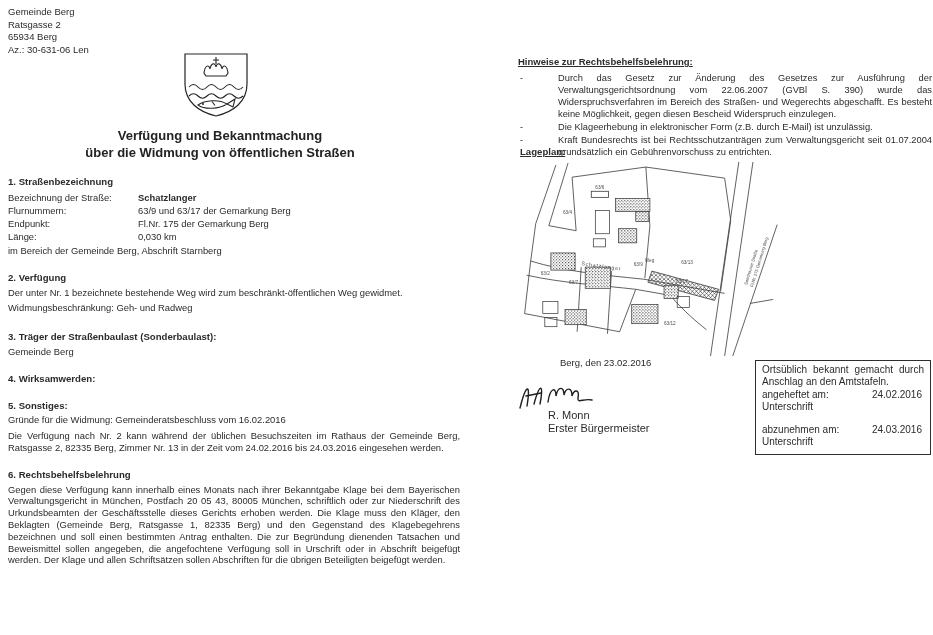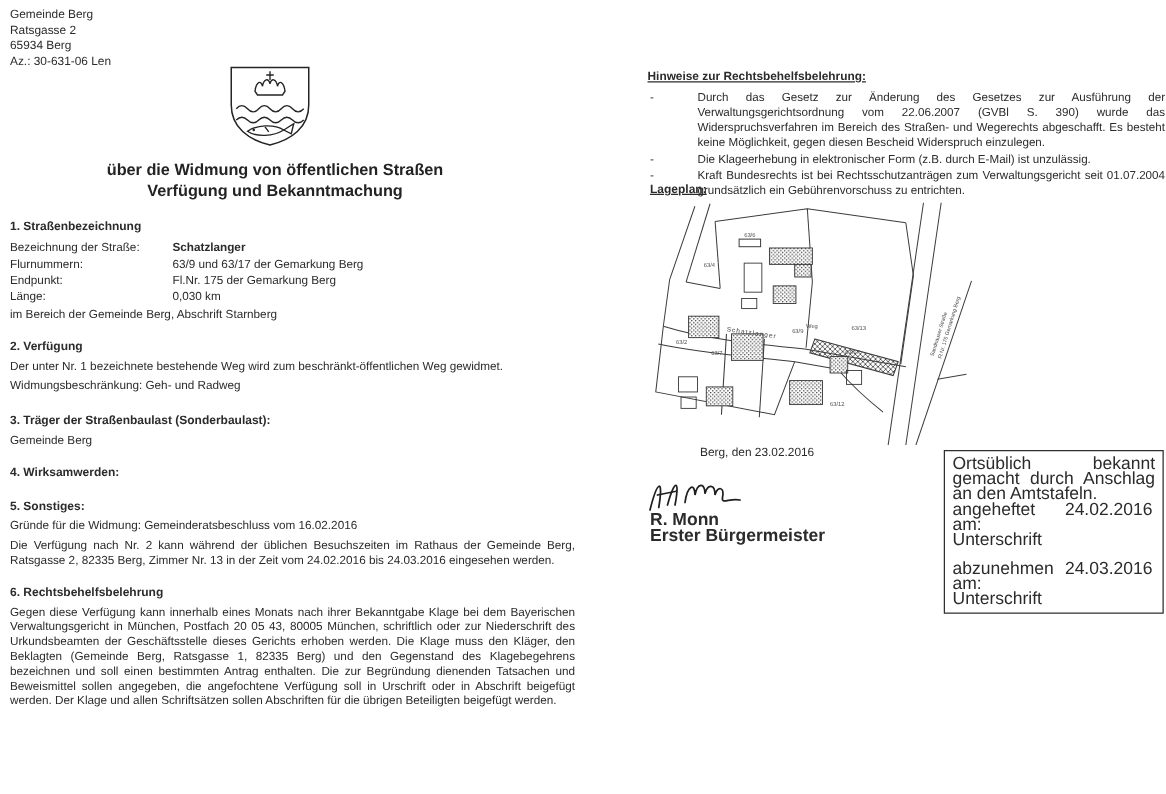--- a/index.html
+++ b/index.html
@@ -30,24 +30,24 @@
   
   #hinweise{left:518px;top:8px;width:414px;font-size:9.3px;line-height:12px;}
   #hinweise .hd{font-weight:bold;text-decoration:underline;margin-bottom:4px;font-size:9.5px;margin-top:48px;}
   .bullet{display:flex;margin-bottom:1px;}
   .bullet .dash{width:38px;flex:none;padding-left:2px;}
   .bullet .btext{flex:1;text-align:justify;}
   #lageplan-label{left:520px;top:146px;font-size:9.6px;font-weight:bold;text-decoration:underline;}
   #map{left:520px;top:162px;}
   #date-line{left:520px;top:357px;font-size:9.5px;margin-left:40px;}
   #signature{left:514px;top:374px;}
-  #signer{left:520px;top:409px;font-size:14px;line-height:13px;font-weight:bold;}
+  #signer{left:548px;top:409px;font-size:11px;line-height:13px;}
   
   #notice-box{left:755px;top:360px;width:176px;border:1.3px solid #2e2e2e;
-    padding:3px 6px 6px 6px;font-size:14px;line-height:12px;box-sizing:border-box;}
+    padding:3px 6px 6px 6px;font-size:10px;line-height:12px;box-sizing:border-box;}
   #notice-box .intro{text-align:justify;}
   .brow{display:flex;justify-content:space-between;margin-top:1px;}
   .brow .bdate{padding-right:2px;}
   .grp2{margin-top:11px;}
   svg text{font-family:"Liberation Sans","DejaVu Sans",sans-serif;}
 </style>
 </head>
 <body>
 
 <div class="abs" id="address">
@@ -69,22 +69,22 @@
         <path d="M26,59 C33,54 47,53 55,58 C47,63 33,64 26,59 Z"></path>
         <path d="M55,58 L63,53 L61,61 Z"></path>
         <path d="M40,55.5 L43,59.5"></path>
       </g>
       <circle cx="31" cy="58" r="1" fill="#242424" stroke="none"></circle>
     </g>
   </svg>
 </div>
 
 <div class="abs" id="doc-title">
+  <div>Verfügung und Bekanntmachung</div>
   <div>über die Widmung von öffentlichen Straßen</div>
-  <div>Verfügung und Bekanntmachung</div>
 </div>
 
 <div class="abs" id="left-sections">
 
   <div class="sec-h">1. Straßenbezeichnung</div>
   <div class="row">
     <span class="lbl">Bezeichnung der Straße:</span>
     <span class="val bold">Schatzlanger</span>
   </div>
   <div class="row">

